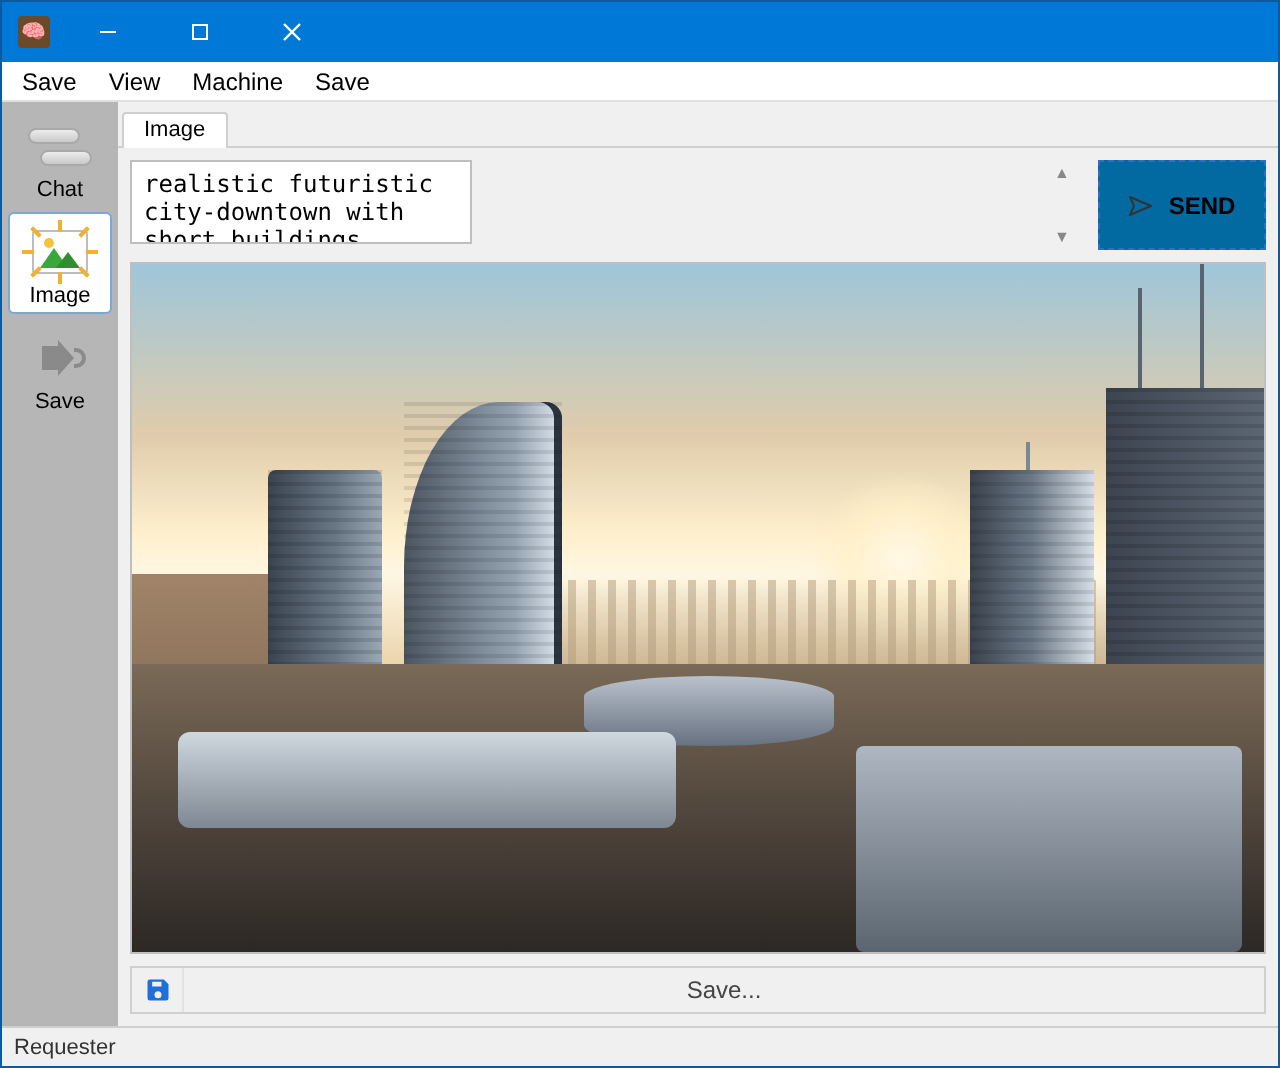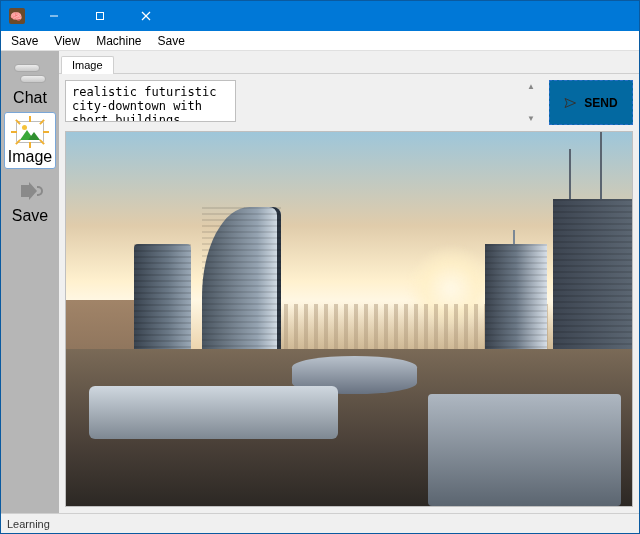--- a/index.html
+++ b/index.html
@@ -10,21 +10,21 @@
   .titlebar .title { flex: 1; font-size: 12px; }
   .titlebar .winbtns { display: flex; height: 100%; }
   .titlebar .winbtn { width: 46px; display: flex; align-items: center; justify-content: center; font-size: 13px; cursor: default; }
   .menubar { background: #fff; height: 20px; display: flex; align-items: center; padding: 0 2px; border-bottom: 1px solid #e0e0e0; }
   .menubar .menuitem { padding: 2px 8px; font-size: 12px; }
   .body { flex: 1; display: flex; min-height: 0; }
   .sidebar { width: 58px; background: #b6b6b6; display: flex; flex-direction: column; align-items: center; padding-top: 2px; gap: 2px; }
   .sidebar .sbtn { width: 52px; display: flex; flex-direction: column; align-items: center; padding: 4px 0 2px 0; border: 1px solid transparent; border-radius: 3px; }
   .sidebar .sbtn.selected { background: #fff; border: 1px solid #7aa7d8; }
   .sidebar .sbtn .iconbox { width: 38px; height: 30px; display: flex; align-items: center; justify-content: center; }
-  .sidebar .sbtn .label { font-size: 16px; color: #000; margin-top: 1px; }
+  .sidebar .sbtn .label { font-size: 11px; color: #000; margin-top: 1px; }
   .main { flex: 1; display: flex; flex-direction: column; min-height: 0; background: #f0f0f0; }
   .tabbar { height: 22px; display: flex; align-items: flex-end; padding-left: 2px; background: #f0f0f0; }
   .tab { background: #fff; border: 1px solid #cfcfcf; border-bottom: none; padding: 2px 10px 3px 10px; font-size: 11px; border-radius: 2px 2px 0 0; position: relative; top: 1px; }
   .content { flex: 1; background: #f0f0f0; border-top: 1px solid #cfcfcf; padding: 6px; display: flex; flex-direction: column; gap: 6px; min-height: 0; }
   .promptrow { display: flex; gap: 6px; }
   .prompt { flex: 1; height: 42px; background: #fff; border: 1px solid #bfbfbf; padding: 4px 18px 4px 6px; font-size: 12px; resize: none; overflow: hidden; position: relative; }
   .prompt-wrap { flex:1; position:relative; }
   .prompt-wrap .updown { position:absolute; right:2px; top:2px; bottom:2px; width:14px; display:flex; flex-direction:column; justify-content:space-between; color:#888; font-size:8px; }
   .sendbtn { width: 84px; background: #0369a1; border: 1px dashed #2a6fc9; display: flex; align-items: center; justify-content: center; gap: 8px; font-weight: bold; font-size: 12px; }
   .sendbtn .sendicon { width:12px;height:12px; }
@@ -186,20 +186,28 @@
             <div class="bld b6">
                 <div class="stripes"></div>
               </div>
             <div class="fg"></div>
             <div class="roof3"></div>
             <div class="roof1"></div>
             <div class="roof2"></div>
           </div>
         </div>
 
+        <div class="savebar">
+          <div class="saveicon">
+            <svg width="14" height="14" viewBox="0 0 24 24">
+                <path d="M17 3H5a2 2 0 0 0-2 2v14a2 2 0 0 0 2 2h14a2 2 0 0 0 2-2V7l-4-4zM7 5h8v4H7V5zm5 14a3 3 0 1 1 0-6 3 3 0 0 1 0 6z" fill="#1e6fd6"></path>
+              </svg>
+          </div>
+          <div class="savelabel">Save...</div>
+        </div>
       </div>
     </div>
   </div>
 
   <div class="statusbar">
-    <span>Learning</span>
+    <span>Requester</span>
   </div>
 </div>
 
 </body></html>

